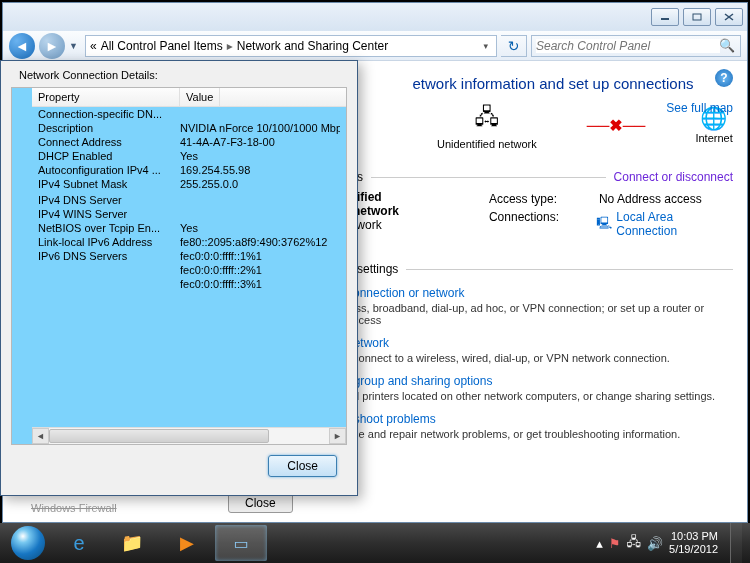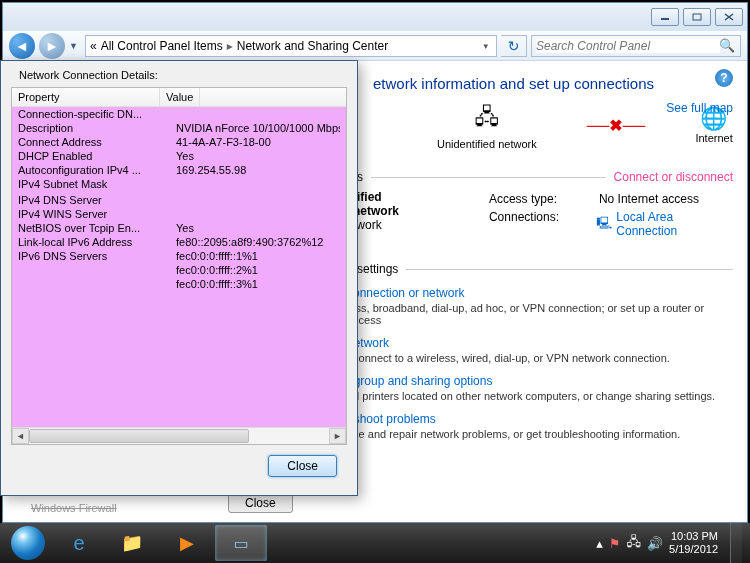--- a/index.html
+++ b/index.html
@@ -19,54 +19,54 @@
 .breadcrumb span.sep { color:#666; }
 .breadcrumb a { color:#000; text-decoration:none; }
 .bcdrop { font-size:9px; color:#555; padding:0 4px; }
 .refresh { width:26px; height:22px; border:1px solid #a8bed6; border-left:none; display:flex; align-items:center; justify-content:center; color:#0a63b0; font-size:14px; }
 .search { width:210px; height:22px; border:1px solid #a8bed6; display:flex; align-items:center; padding:0 4px; }
 .search input { border:none; flex:1; font-size:12px; font-style:italic; color:#404040; outline:none; }
 .srch-icon { color:#3a6ea5; font-size:13px; }
 
 .content { position:absolute; left:0; right:0; top:58px; bottom:0; padding: 10px 14px; font-size:12px; overflow:hidden; }
 .help-icon { position:absolute; right:14px; top:8px; width:18px; height:18px; border-radius:50%; background:radial-gradient(#6bb8f3,#1a6dbb); color:#fff; display:flex; align-items:center; justify-content:center; font-weight:bold; font-size:12px; }
-h1.page-title { color:#003399; font-size:15px; font-weight:400; margin:4px 0 8px 356px; }
+h1.page-title { color:#003399; font-size:15px; font-weight:400; margin:4px 0 8px 356px;text-align:center; }
 .map-row { display:flex; align-items:center; gap:50px; margin-left:420px; }
 .map-icon { display:flex; flex-direction:column; align-items:center; font-size:11px; }
 .map-sep { color:#d00; font-size:16px; font-weight:bold; }
 .see-map { position:absolute; right:14px; top:40px; color:#0066cc; }
 
 .section { margin-left:330px; margin-top:20px; }
 .section-head { display:flex; align-items:center; gap:8px; font-size:12px; }
 .section-head .hline { flex:1; border-top:1px solid #ccc; }
-.section .link { color:#ec4899; }
+.section .link { color:#6d28d9; }
 .section .body { padding:6px 0 2px 6px; }
 .propline { display:flex; gap:20px; padding:2px 0; }
 .propline .k { width:90px; }
 .conn-link { color:#0066cc; display:flex; align-items:center; gap:4px;}
 
 .task { margin:10px 0 4px 0; }
 .task a { color:#0066cc; font-size:12px; }
 .task p { color:#333; font-size:11px; margin-top:2px; }
 
 .bottom-link { position:absolute; left:28px; bottom:8px; color:#333; font-size:11px; text-decoration:line-through; opacity:.5;}
 
 
 .dialog { position:absolute; left:0; top:60px; width:358px; height:436px; background:#f0f0f0; border:1px solid #3b5c82; box-shadow:4px 4px 12px rgba(0,0,0,.3); display:flex; flex-direction:column; }
 .dlg-title { height:26px; background:linear-gradient(#d1e3f5,#b4cde8); display:flex; align-items:center; padding:0 6px; font-size:12px; color:#000; }
 .dlg-title .spacer { flex:1; }
 .dlg-close { width:34px; height:18px; background:linear-gradient(#e47a6a,#c33b2b); border:1px solid #962a1e; border-radius:2px; display:flex; align-items:center; justify-content:center; color:#fff; font-size:10px; font-weight:bold;}
 .dlg-body { flex:1; padding:8px 10px; font-size:11px; display:flex; flex-direction:column; }
 .dlg-label { margin-bottom:6px;padding-left:8px; }
-.prop-box { flex:1; border:1px solid #b8b8b8; background:#f0abfc; display:flex; flex-direction:column; }
+.prop-box { flex:1; border:1px solid #b8b8b8; background:#7dd3fc; display:flex; flex-direction:column;padding-left:20px; }
 .cols { display:flex; border-bottom:1px solid #e0e0e0; background:linear-gradient(#fdfdfd,#f0f0f0); }
 .cols div { padding:3px 6px; font-size:11px; border-right:1px solid #e0e0e0; }
 .cols div:first-child { width:148px; }
 .rows { flex:1; overflow:hidden; }
-.row { display:flex; padding:1px 6px; font-size:11px;gap:16px; }
+.row { display:flex; padding:1px 6px; font-size:11px; }
 .row div:first-child { width:142px; }
 .row div:last-child { flex:1; white-space:nowrap; overflow:hidden; }
 .hscroll { height:17px; background:#f0f0f0; border-top:1px solid #ddd; position:relative; display:flex; }
 .hscroll .arr { width:17px; height:100%; display:flex; align-items:center; justify-content:center; font-size:9px; color:#555; background:#e8e8e8; border:1px solid #ccc;}
 .hscroll .track { flex:1; background:#f4f4f4; position:relative;}
 .hscroll .thumb { position:absolute; left:0; top:1px; bottom:1px; width:220px; background:linear-gradient(#e8e8e8,#d0d0d0); border:1px solid #bbb; border-radius:2px;}
 .dlg-btns { padding:10px; text-align:right; }
 .btn { padding:3px 18px; font-size:12px; border:1px solid #707070; border-radius:3px; background:linear-gradient(#f8f8f8,#e2e2e2); }
 .btn.primary { border:1px solid #3c7fb1; box-shadow:0 0 3px #6bb2e6; background:linear-gradient(#eaf5fd,#c3e0f6);}
 
@@ -147,21 +147,21 @@
         <a class="link">Connect or disconnect</a>
       </div>
       <div class="body" style="display:flex; gap:60px;">
         <div>
           <div style="font-weight:bold">tified network</div>
           <div>twork</div>
         </div>
         <div>
           <div class="propline">
               <span class="k">Access type:</span>
-              <span>No Internet access</span>
+              <span>No Address access</span>
             </div>
           <div class="propline">
               <span class="k">Connections:</span>
               <a class="conn-link">
                 <span>🖳</span>
                 <span>Local Area Connection</span>
               </a>
             </div>
         </div>
       </div>
@@ -208,20 +208,21 @@
           <div class="row">
             <div>DHCP Enabled</div>
             <div>Yes</div>
           </div>
           <div class="row">
             <div>Autoconfiguration IPv4 ...</div>
             <div>169.254.55.98</div>
           </div>
           <div class="row">
             <div>IPv4 Subnet Mask</div>
+            <div>255.255.0.0</div>
           </div>
           <div class="row">
             <div></div>
           </div>
           <div class="row">
             <div>IPv4 DNS Server</div>
             <div></div>
           </div>
           <div class="row">
             <div>IPv4 WINS Server</div>

